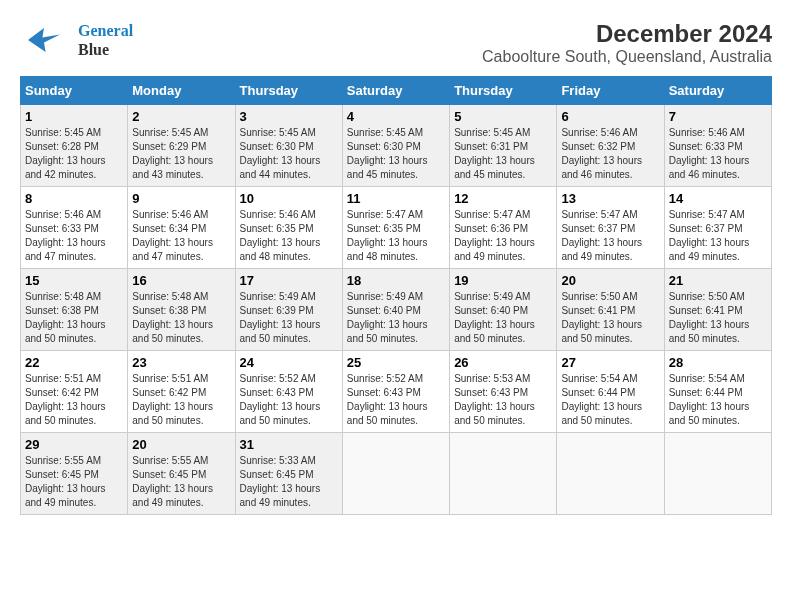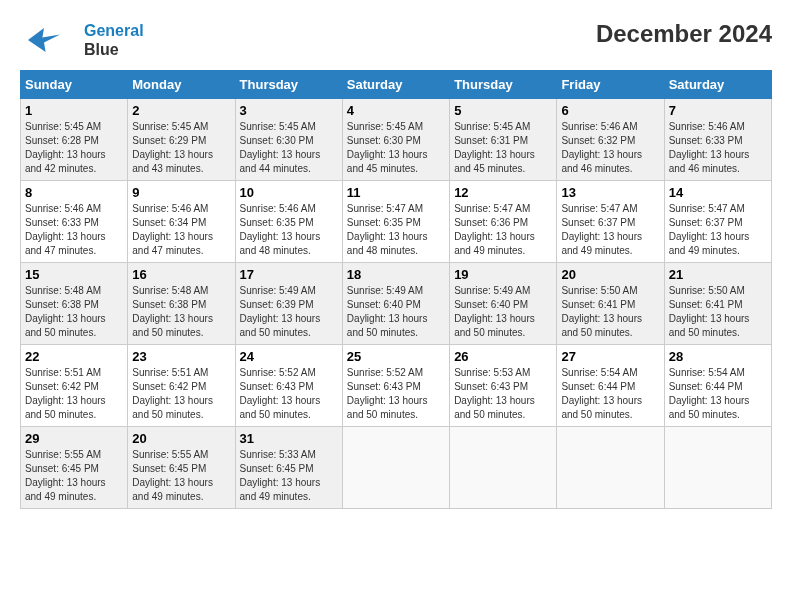--- a/index.html
+++ b/index.html
@@ -12,21 +12,22 @@
     }
     .header-area {
       display: flex;
       justify-content: space-between;
       align-items: flex-start;
       margin-bottom: 10px;
     }
     .logo {
       display: flex;
       align-items: center;
-      gap: 24px;
+      gap: 18px;
+      font-family: Liberation Serif, serif;
     }
     .logo-text {
       font-size: 16px;
       font-weight: bold;
       color: #333;
       line-height: 1.2;
     }
     .logo-text span {
       color: #1a7fc1;
     }
@@ -102,20 +103,21 @@
 
       <polygon points="10,25 30,10 28,22 50,18 30,28 32,40" fill="#2a7fc1"></polygon>
     </svg>
     <div class="logo-text">
       <div><span>General</span></div>
       <div>Blue</div>
     </div>
   </div>
   <div class="title-area">
     <div class="month-title">December 2024</div>
+    <div class="location-title">Caboolture South, Queensland, Australia</div>
   </div>
 </div>
 
 <table>
   <thead>
     <tr>
     <th>Sunday</th>
         <th>Monday</th>
         <th>Thursday</th>
         <th>Saturday</th>

